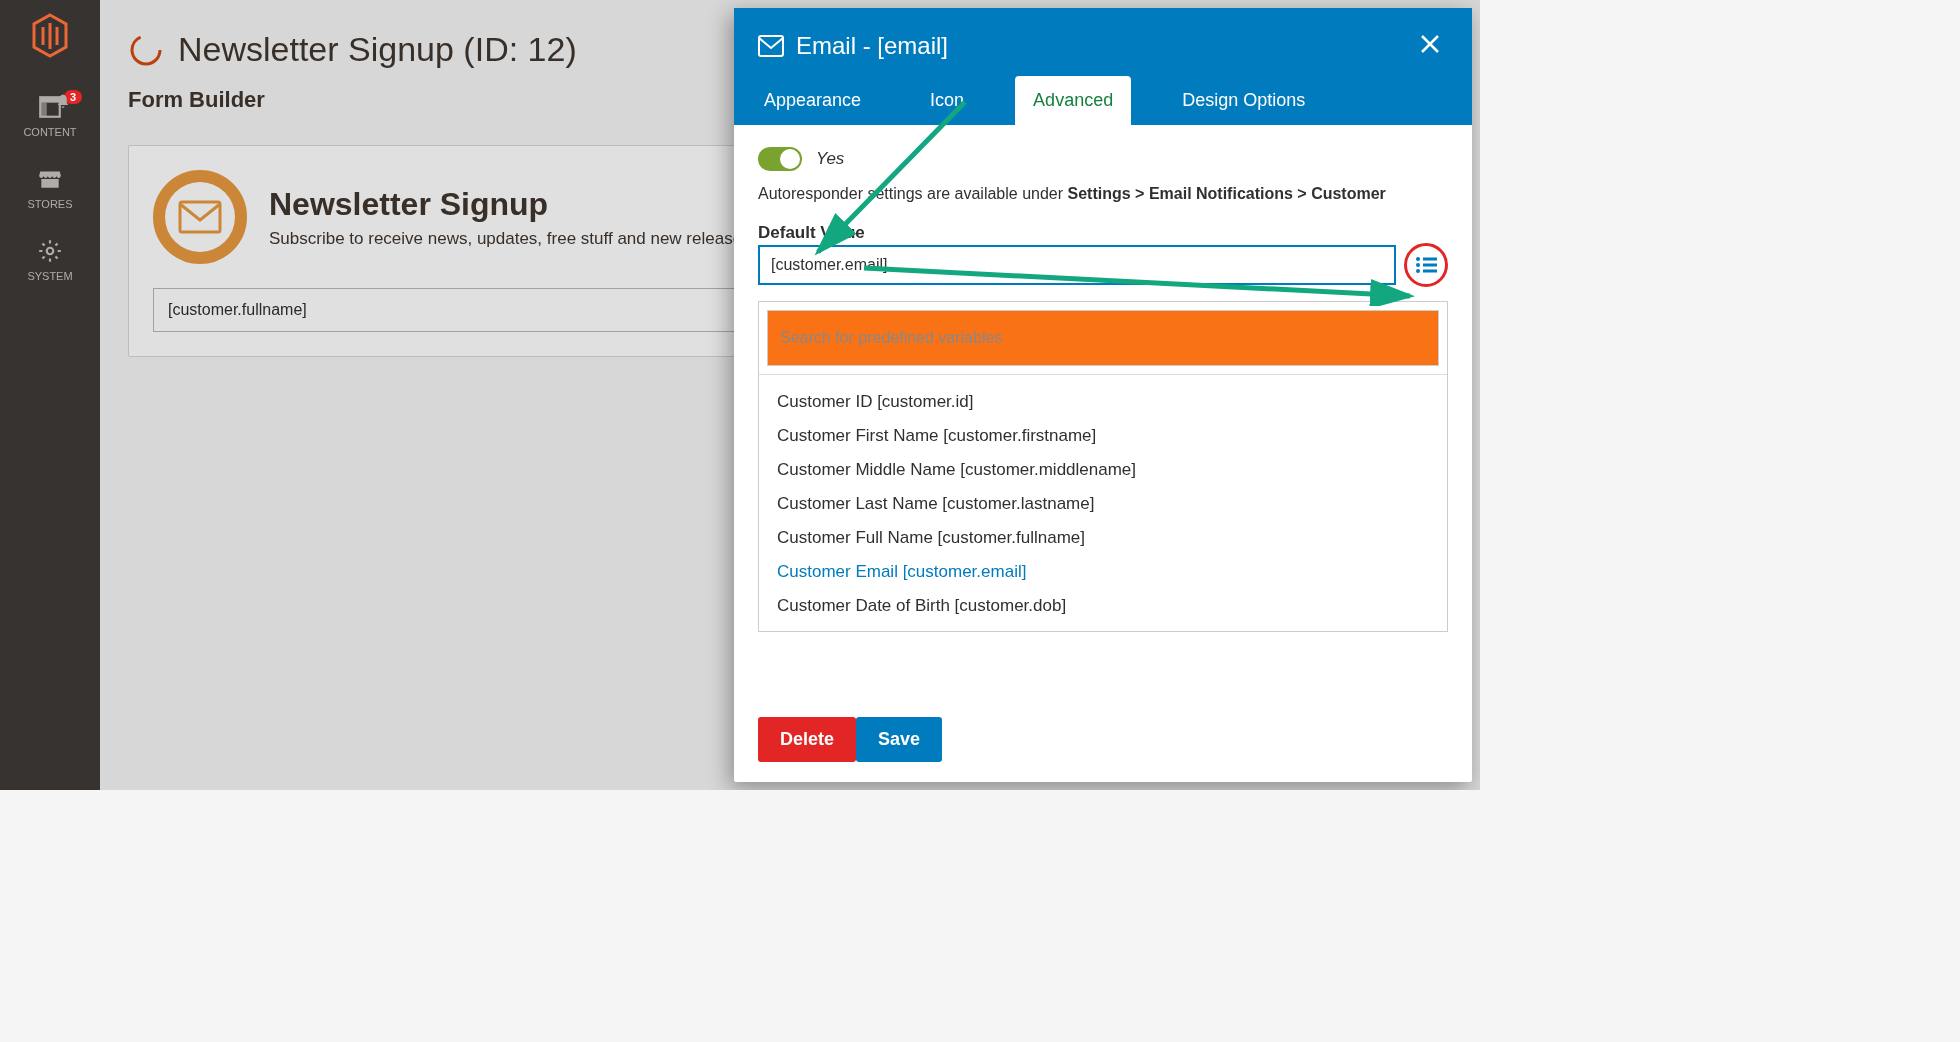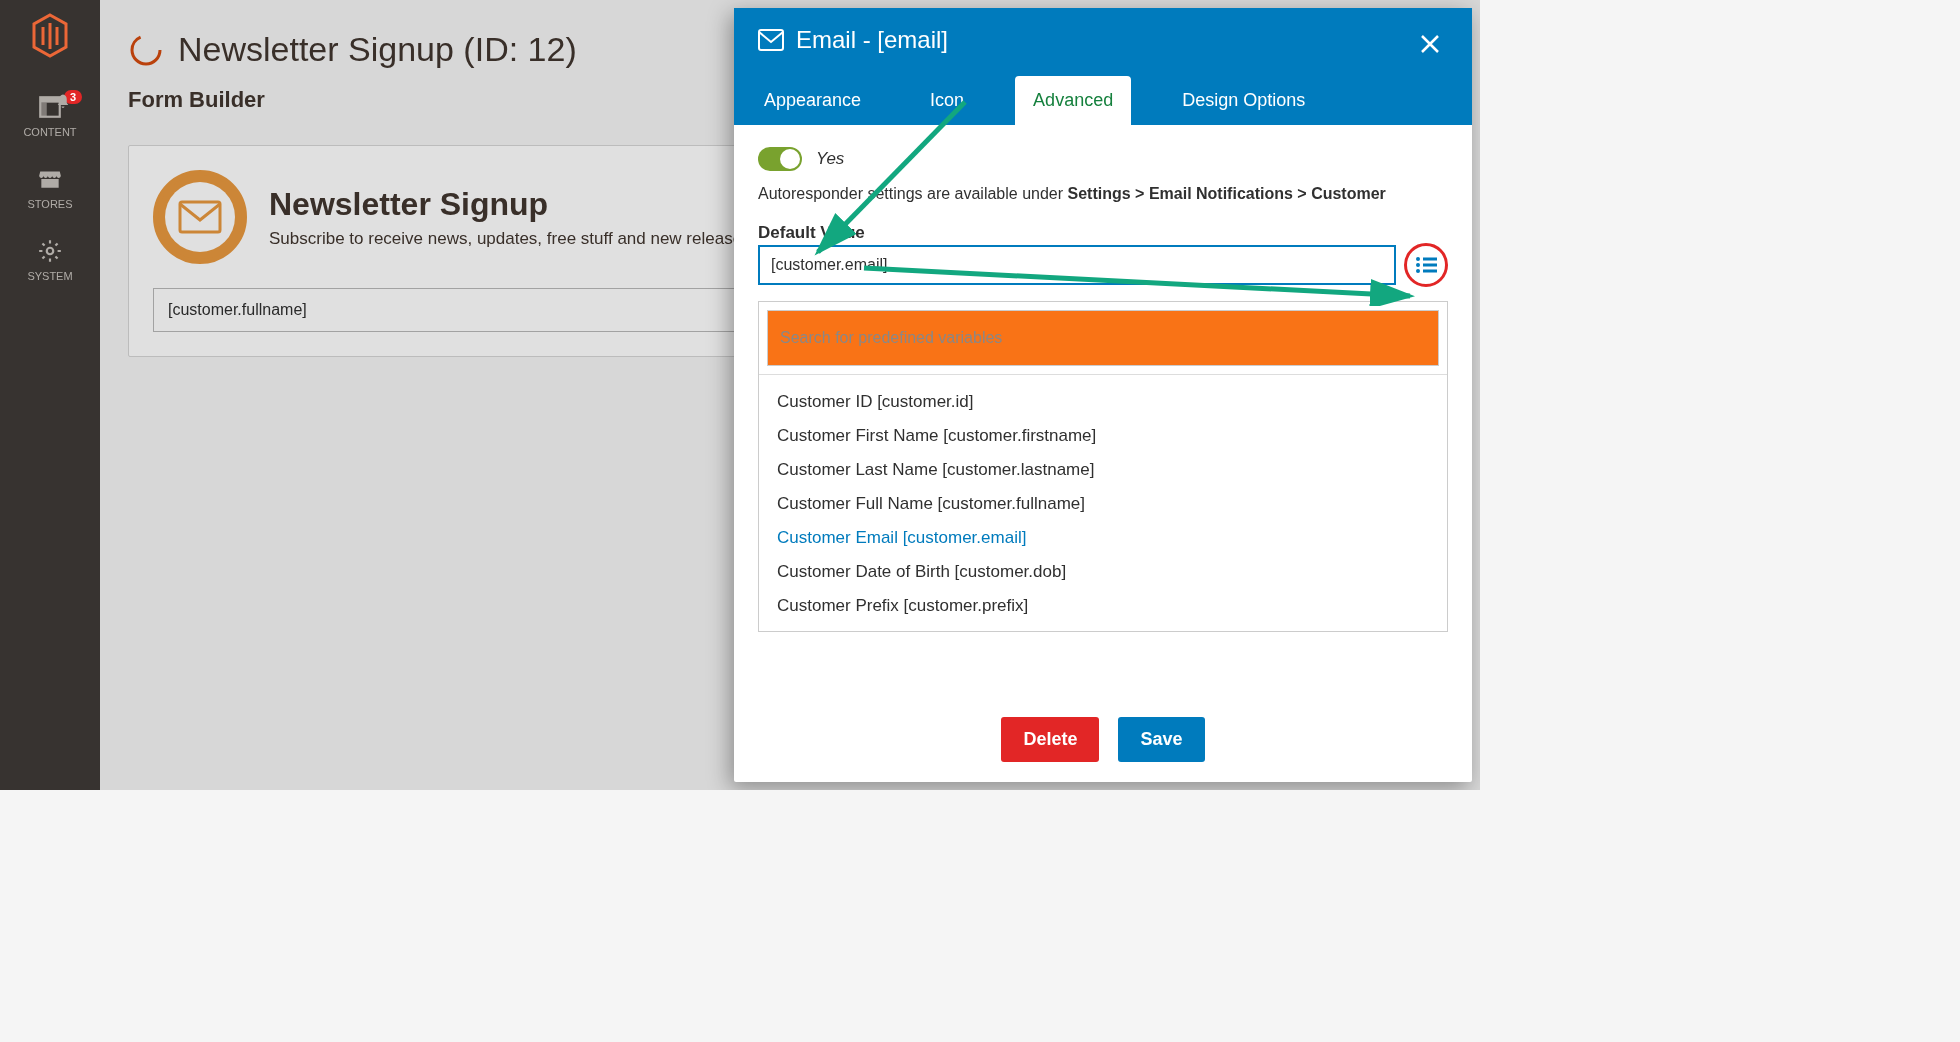--- a/index.html
+++ b/index.html
@@ -27,21 +27,21 @@
 .form-icon-circle { width: 94px; height: 94px; border-radius: 50%; border: 5px solid #e9993f; background: #e9993f; display: flex; align-items: center; justify-content: center; }
 .form-icon-circle .inner { width: 70px; height: 70px; border-radius: 50%; background: #fff; display: flex; align-items: center; justify-content: center; }
 .form-card-header h2 { font-size: 32px; font-weight: 700; color: #41362f; margin-bottom: 6px; }
 .form-card-header p { font-size: 17px; color: #41362f; }
 .field-row { display: flex; gap: 20px; }
 .field-box { flex: 1; border: 1px solid #b9b9b9; padding: 12px 14px; font-size: 16px; color: #303030; background: #fff; }
 
 
 .panel { position: absolute; top: 8px; right: 8px; bottom: 8px; width: 738px; background: #fff; box-shadow: -4px 6px 22px rgba(0,0,0,0.35); z-index: 20; display: flex; flex-direction: column; border-radius: 2px; }
 .panel-header { background: #007bbd; color: #fff; padding: 0; }
-.panel-title-row { display: flex; align-items: flex-start; justify-content: space-between; padding: 18px 24px 10px; }
+.panel-title-row { display: flex; align-items: center; justify-content: space-between; padding: 18px 24px 10px; }
 .panel-title { display: flex; align-items: center; gap: 12px; font-size: 24px; font-weight: 400; }
 .close-btn { cursor: pointer; padding: 6px; }
 .tab-row { display: flex; padding: 0 12px; gap: 33px; }
 .tab { padding: 14px 18px; font-size: 18px; color: #fff; cursor: pointer; }
 .tab.active { background: #fff; color: #15803d; border-radius: 4px 4px 0 0; }
 
 .panel-body { padding: 22px 24px 0; flex: 1; overflow: hidden; position: relative; }
 .toggle-row { display: flex; align-items: center; gap: 14px; margin-bottom: 14px; }
 .toggle { width: 44px; height: 24px; background: #79a22e; border-radius: 12px; position: relative; cursor: pointer; }
 .toggle .knob { position: absolute; right: 2px; top: 2px; width: 20px; height: 20px; background: #fff; border-radius: 50%; }
@@ -59,21 +59,21 @@
 .search-input { width: 100%; border: 1px solid #ccc; padding: 18px 12px; font-size: 16px; background: #f97316; color: #303030; }
 .search-input::placeholder { color: #888; }
 .var-body { display: flex; height: 256px; }
 .var-cats { width: 130px; background: #ebebeb; }
 .var-cat { padding: 14px 16px; font-size: 16px; color: #444; border-bottom: 1px solid #d6d6d6; cursor: pointer; }
 .var-cat.active { background: #fff; }
 .var-list { flex: 1; padding: 10px 18px; overflow-y: auto; }
 .var-item { padding: 7px 0; font-size: 17px; color: #303030; cursor: pointer; }
 .var-item.selected { color: #007bbd; }
 
-.panel-footer { padding: 20px 24px; display: flex; justify-content: center; gap: 19px; border-top: 0; }
+.panel-footer { padding: 20px 24px; display: flex; justify-content: flex-start; gap: 0; border-top: 0; }
 .btn { padding: 12px 22px; font-size: 18px; font-weight: 600; border-radius: 3px; cursor: pointer; border: none; color: #fff; }
 .btn-delete { background: #e22626; }
 .btn-save { background: #007bbd; }
 .arrow-svg { position: absolute; z-index: 30; pointer-events: none; }
 </style>
 </head>
 <body>
 
 <div class="app-shell">
 
@@ -202,20 +202,21 @@
     </div>
 
     <div class="var-dropdown">
       <div class="search-wrap">
         <input class="search-input" placeholder="Search for predefined variables" style="">
       </div>
       <div class="var-body">
         <div class="var-list">
           <div class="var-item">Customer ID [customer.id]</div>
           <div class="var-item">Customer First Name [customer.firstname]</div>
+          <div class="var-item">Customer Middle Name [customer.middlename]</div>
           <div class="var-item">Customer Last Name [customer.lastname]</div>
           <div class="var-item">Customer Full Name [customer.fullname]</div>
           <div class="var-item selected">Customer Email [customer.email]</div>
           <div class="var-item">Customer Date of Birth [customer.dob]</div>
           <div class="var-item">Customer Prefix [customer.prefix]</div>
         </div>
       </div>
     </div>
   </div>
 

